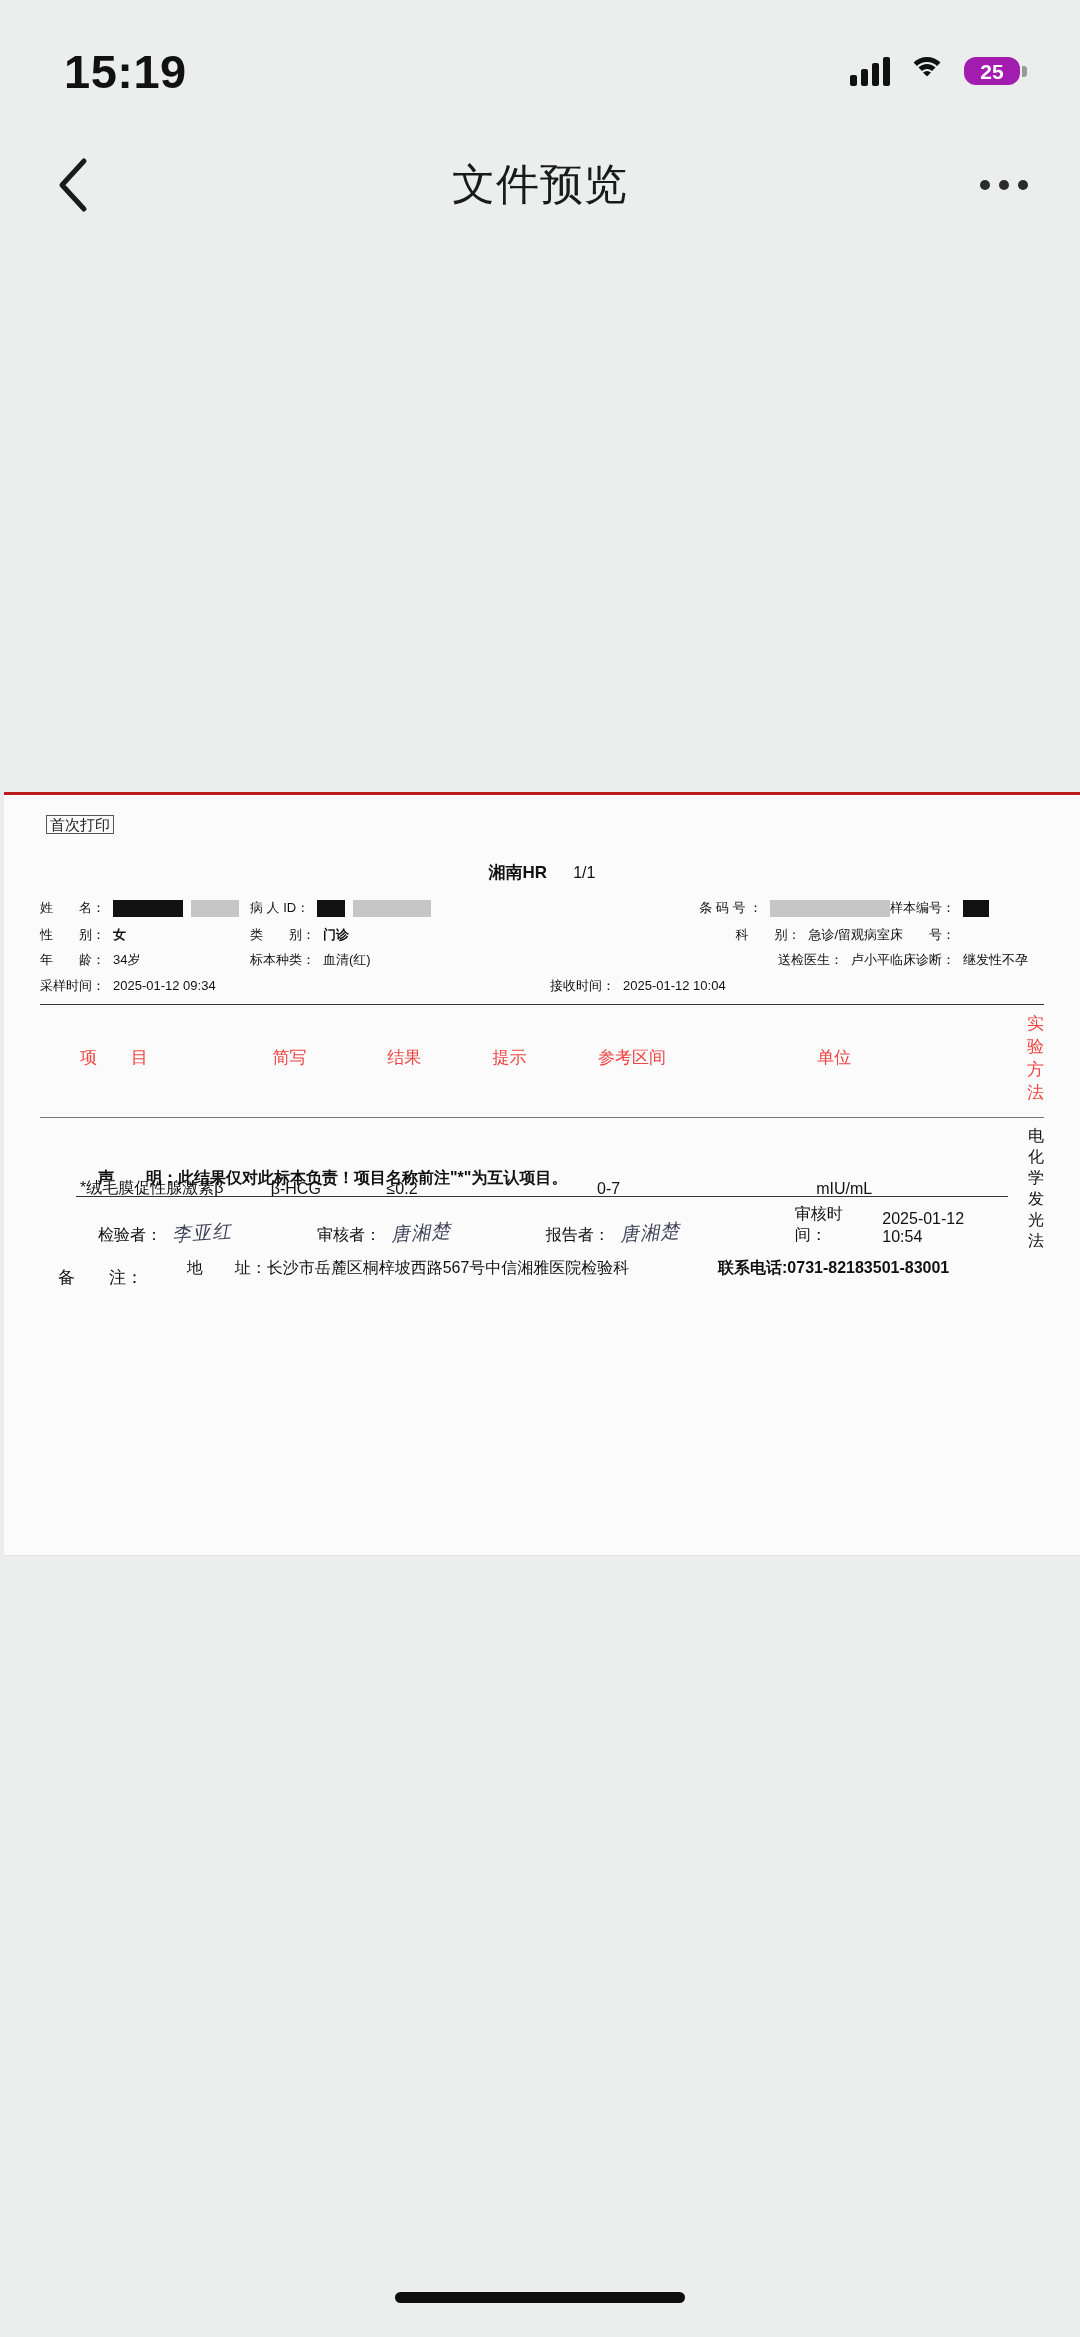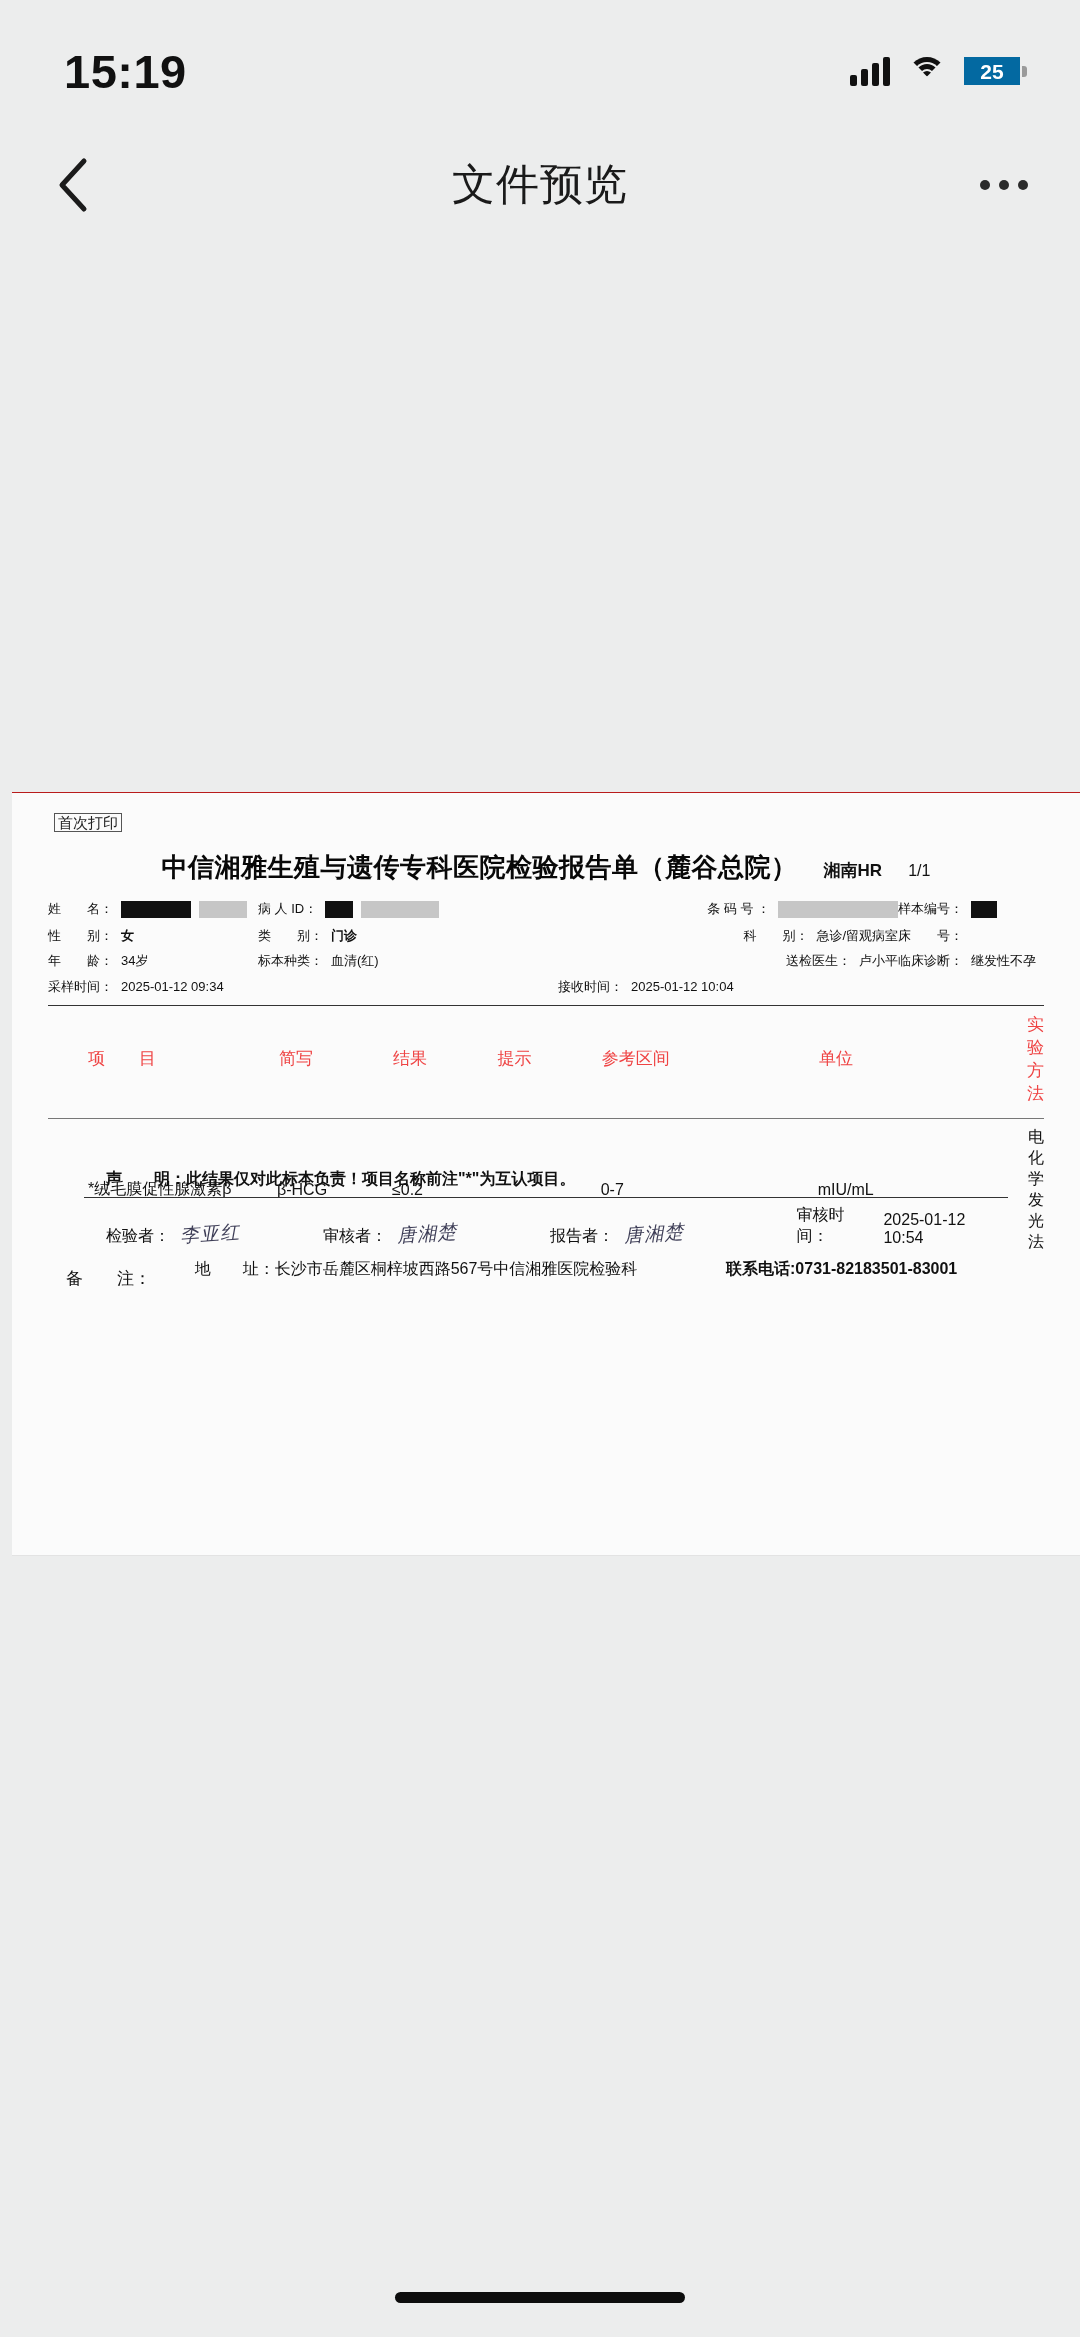--- a/index.html
+++ b/index.html
@@ -57,22 +57,22 @@
     border-radius: 50%;
     left: 50%;
     transform: translateX(-50%) ;
   }
   .wifi .a { width: 38px; height: 38px; top: 0; }
   .wifi .b { width: 24px; height: 24px; top: 7px; }
   .wifi .c { width: 11px; height: 11px; top: 14px; }
   .battery {
     position: relative;
     width: 56px; height: 28px;
-    border-radius: 0;
-    background: #0369a1;
+    border-radius: 12px;
+    background: #a21caf;
     display: flex; align-items: center; justify-content: center;
   }
   .battery::after {
     content: "";
     position: absolute;
     right: -7px; top: 9px;
     width: 5px; height: 11px;
     background: #9a9a9a;
     border-radius: 0 3px 3px 0;
   }
@@ -109,26 +109,26 @@
   .nav-more {
     position: relative;
     display: flex; gap: 9px; align-items: center;
     z-index: 2;
   }
   .nav-more i { width: 10px; height: 10px; border-radius: 50%; background: #2b2b2b; display:block; }
 
   
   .doc {
     position: absolute;
-    left: 12px; right: 0;
+    left: 4px; right: 0;
     top: 792px;
     background: #fbfbfb;
     padding: 20px 36px 0 36px;
     min-height: 764px;
-    border-top: 1px solid #b91c1c;
+    border-top: 3px solid #b91c1c;
     border-bottom: 1px solid #e3e3e3;
   }
   .doc-inner { position: relative; color: #111; }
 
   .firstprint {
     font-size: 15px;
     color: #222;
     border: 1px solid #555;
     display: inline-block;
     padding: 1px 3px;
@@ -323,21 +323,20 @@
       <i></i>
     </div>
   </div>
 
   <div class="doc">
     <div class="doc-inner">
 
       <span class="firstprint">首次打印</span>
 
       <div class="titlerow">
-        <div class="doc-title">中信湘雅生殖与遗传专科医院检验报告单（麓谷总院）</div>
         <div class="hr-tag">湘南HR</div>
         <div class="page-no">1/1</div>
       </div>
 
       <div class="hdr">
 
         <div class="hdr-row">
           <div class="fld c1">
             <span class="lbl">姓　　名：</span>
             <span class="redact" style="width:70px"></span>

